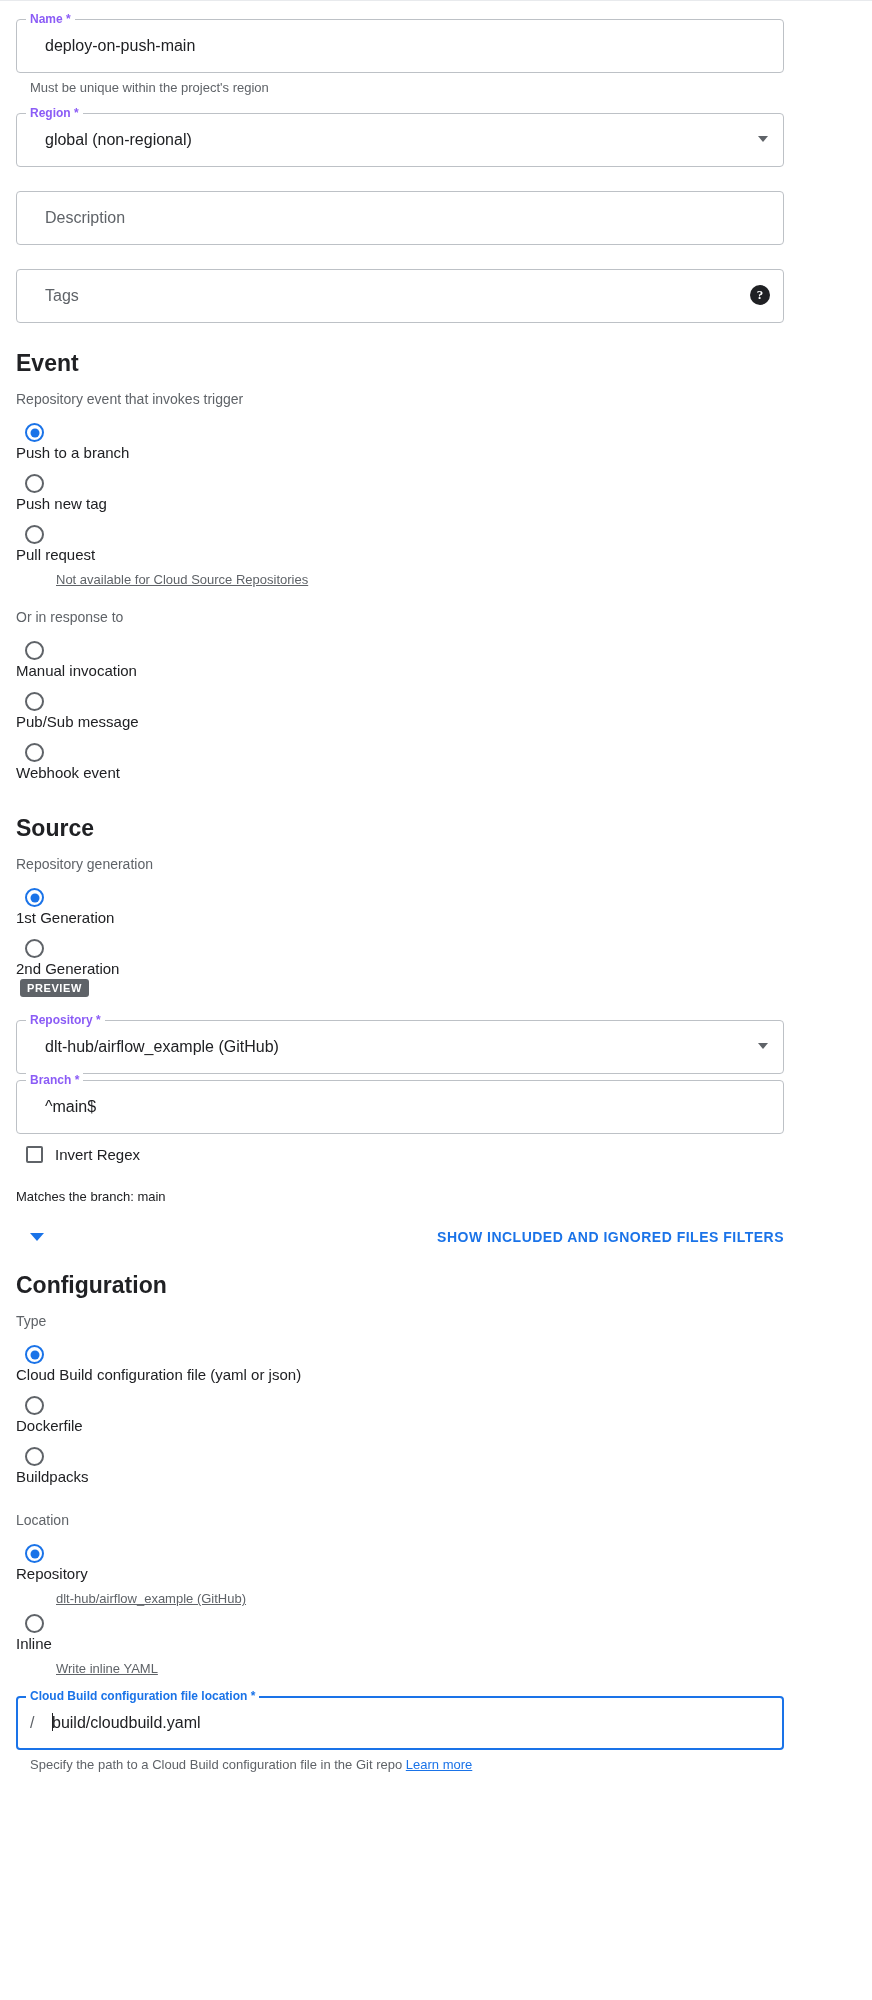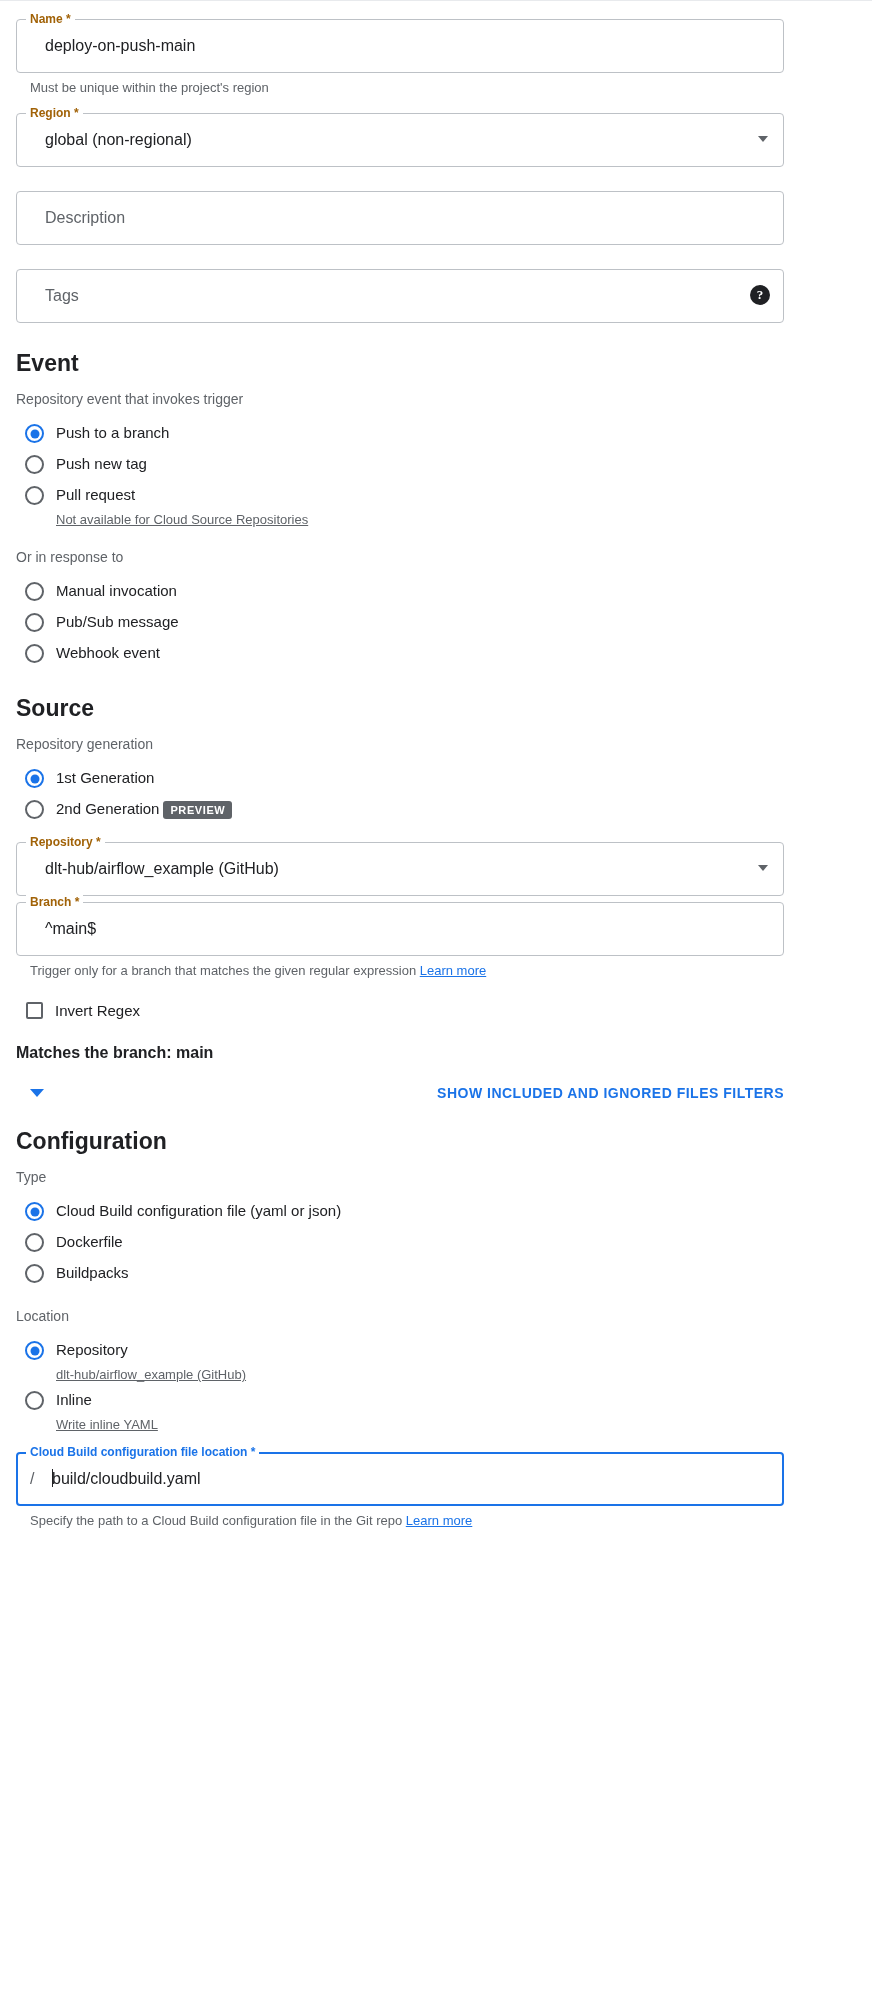--- a/index.html
+++ b/index.html
@@ -44,21 +44,21 @@
   .field.focused .box {
     border: 2px solid #1a73e8;
   }
   .field .legend {
     position: absolute;
     top: -8px;
     left: 10px;
     background: #fff;
     padding: 0 4px;
     font-size: 12px;
-    color: #a16207;
+    color: #8b5cf6;
     line-height: 16px;
     font-weight: 700;
     white-space: nowrap;
   }
   .field.focused .legend { color: #1a73e8; }
   .field .value {
     position: absolute;
     left: 29px;
     top: 16px;
     font-size: 16px;
@@ -124,33 +124,33 @@
     margin: 26px 0 12px 0;
     line-height: 28px;
   }
   .sublabel {
     font-size: 14px;
     color: #5f6368;
     margin: 0 0 8px 0;
     line-height: 20px;
   }
   .plaintext {
-    font-size: 16px;
+    font-size: 13px;
     color: #202124;
     line-height: 20px;
-    font-weight: bold;
   }
 
   
   .radio-row {
     display: flex;
-    align-items: flex-end;
+    align-items: flex-start;
     margin: 0 0 0 0;
     padding: 5px 0;
     min-height: 30px;
+    flex-direction: column;
   }
   .radio {
     width: 19px; height: 19px;
     border-radius: 50%;
     border: 2px solid #5f6368;
     margin: 1px 12px 0 9px;
     flex: none;
     position: relative;
     background: #fff;
   }
@@ -315,24 +315,20 @@
       <div class="legend">Repository *</div>
       <div class="value">dlt-hub/airflow_example (GitHub)</div>
       <div class="arrow"></div>
     </div>
 
     <div class="field">
       <div class="box"></div>
       <div class="legend">Branch *</div>
       <div class="value">^main$</div>
     </div>
-    <div class="helper">
-      <span>Trigger only for a branch that matches the given regular expression</span>
-      <a href="#">Learn more</a>
-    </div>
 
     <div class="check-row">
       <div class="checkbox"></div>
       <div class="check-label">Invert Regex</div>
     </div>
 
     <div class="spacer-md"></div>
     <div class="plaintext" style="margin-left:0;">Matches the branch: main</div>
 
     <div class="expander">

